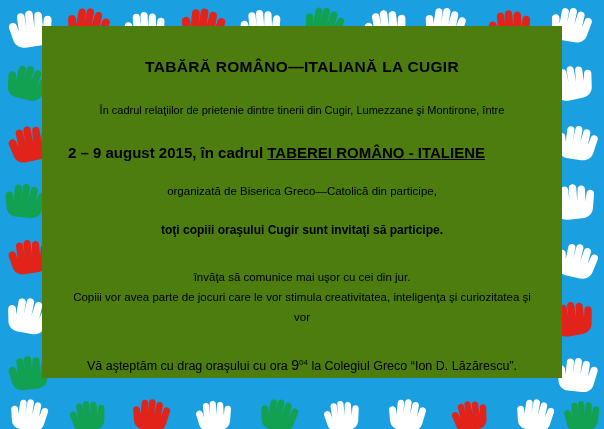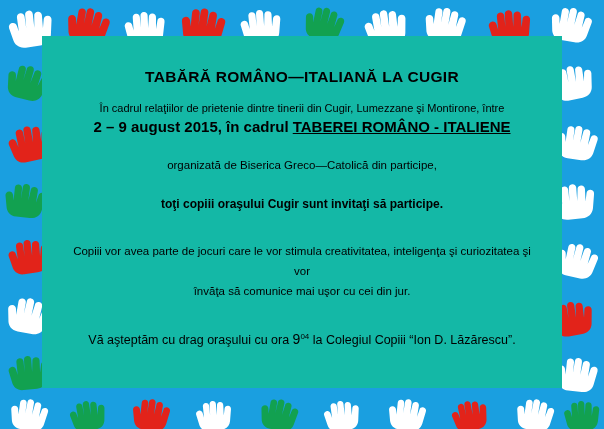--- a/index.html
+++ b/index.html
@@ -33,24 +33,24 @@
   .hand {
     position: absolute;
     transform-origin: 50% 50%;
   }
   .hand svg { display: block; }
 
   
   #card {
     position: absolute;
     left: 42px;
-    top: 36px;
+    top: 26px;
     width: 520px;
     height: 352px;
-    background: #14b8a6;
+    background: #4d7c0f;
     box-sizing: border-box;
     padding: 22px 26px 10px 26px;
   }
 
   .title {
     text-align: center;
     font-weight: bold;
     font-size: 15.5px;
     letter-spacing: 0.3px;
     color: #000;
@@ -58,28 +58,27 @@
   }
 
   .line {
     color: #000;
     margin: 0;
   }
 
   .l-intro {
     text-align: center;
     font-size: 11px;
-    margin-top: 16px;
+    margin-top: 28px;
   }
 
   .l-dates {
-    text-align: center;
     font-size: 15px;
     font-weight: bold;
-    margin-top: 4px;
+    margin-top: 28px;
   }
   .l-dates .u { text-decoration: underline; }
 
   .l-org {
     text-align: center;
     font-size: 11.5px;
     margin-top: 24px;
   }
 
   .l-invite {
@@ -283,22 +282,22 @@
 
     <div class="line l-dates">
       <span>2 – 9 august 2015, în cadrul </span><span class="u">TABEREI ROMÂNO - ITALIENE</span>
     </div>
 
     <div class="line l-org">organizată de Biserica Greco—Catolică din participe,</div>
 
     <div class="line l-invite">toţi copiii oraşului Cugir sunt invitaţi să participe.</div>
 
     <div class="line l-body">
+      <div>învăţa să comunice mai uşor cu cei din jur.</div>
       <div>Copiii vor avea parte de jocuri care le vor stimula creativitatea, inteligenţa şi curiozitatea şi vor</div>
-      <div>învăţa să comunice mai uşor cu cei din jur.</div>
     </div>
 
     <div class="line l-final">
-      <span>Vă aşteptăm cu drag oraşului cu ora </span><span class="big">9</span><sup>04</sup><span> la Colegiul Copiii “Ion D. Lăzărescu”.</span>
+      <span>Vă aşteptăm cu drag oraşului cu ora </span><span class="big">9</span><sup>04</sup><span> la Colegiul Greco “Ion D. Lăzărescu”.</span>
     </div>
 
   </div>
 </div>
 
 </body></html>

